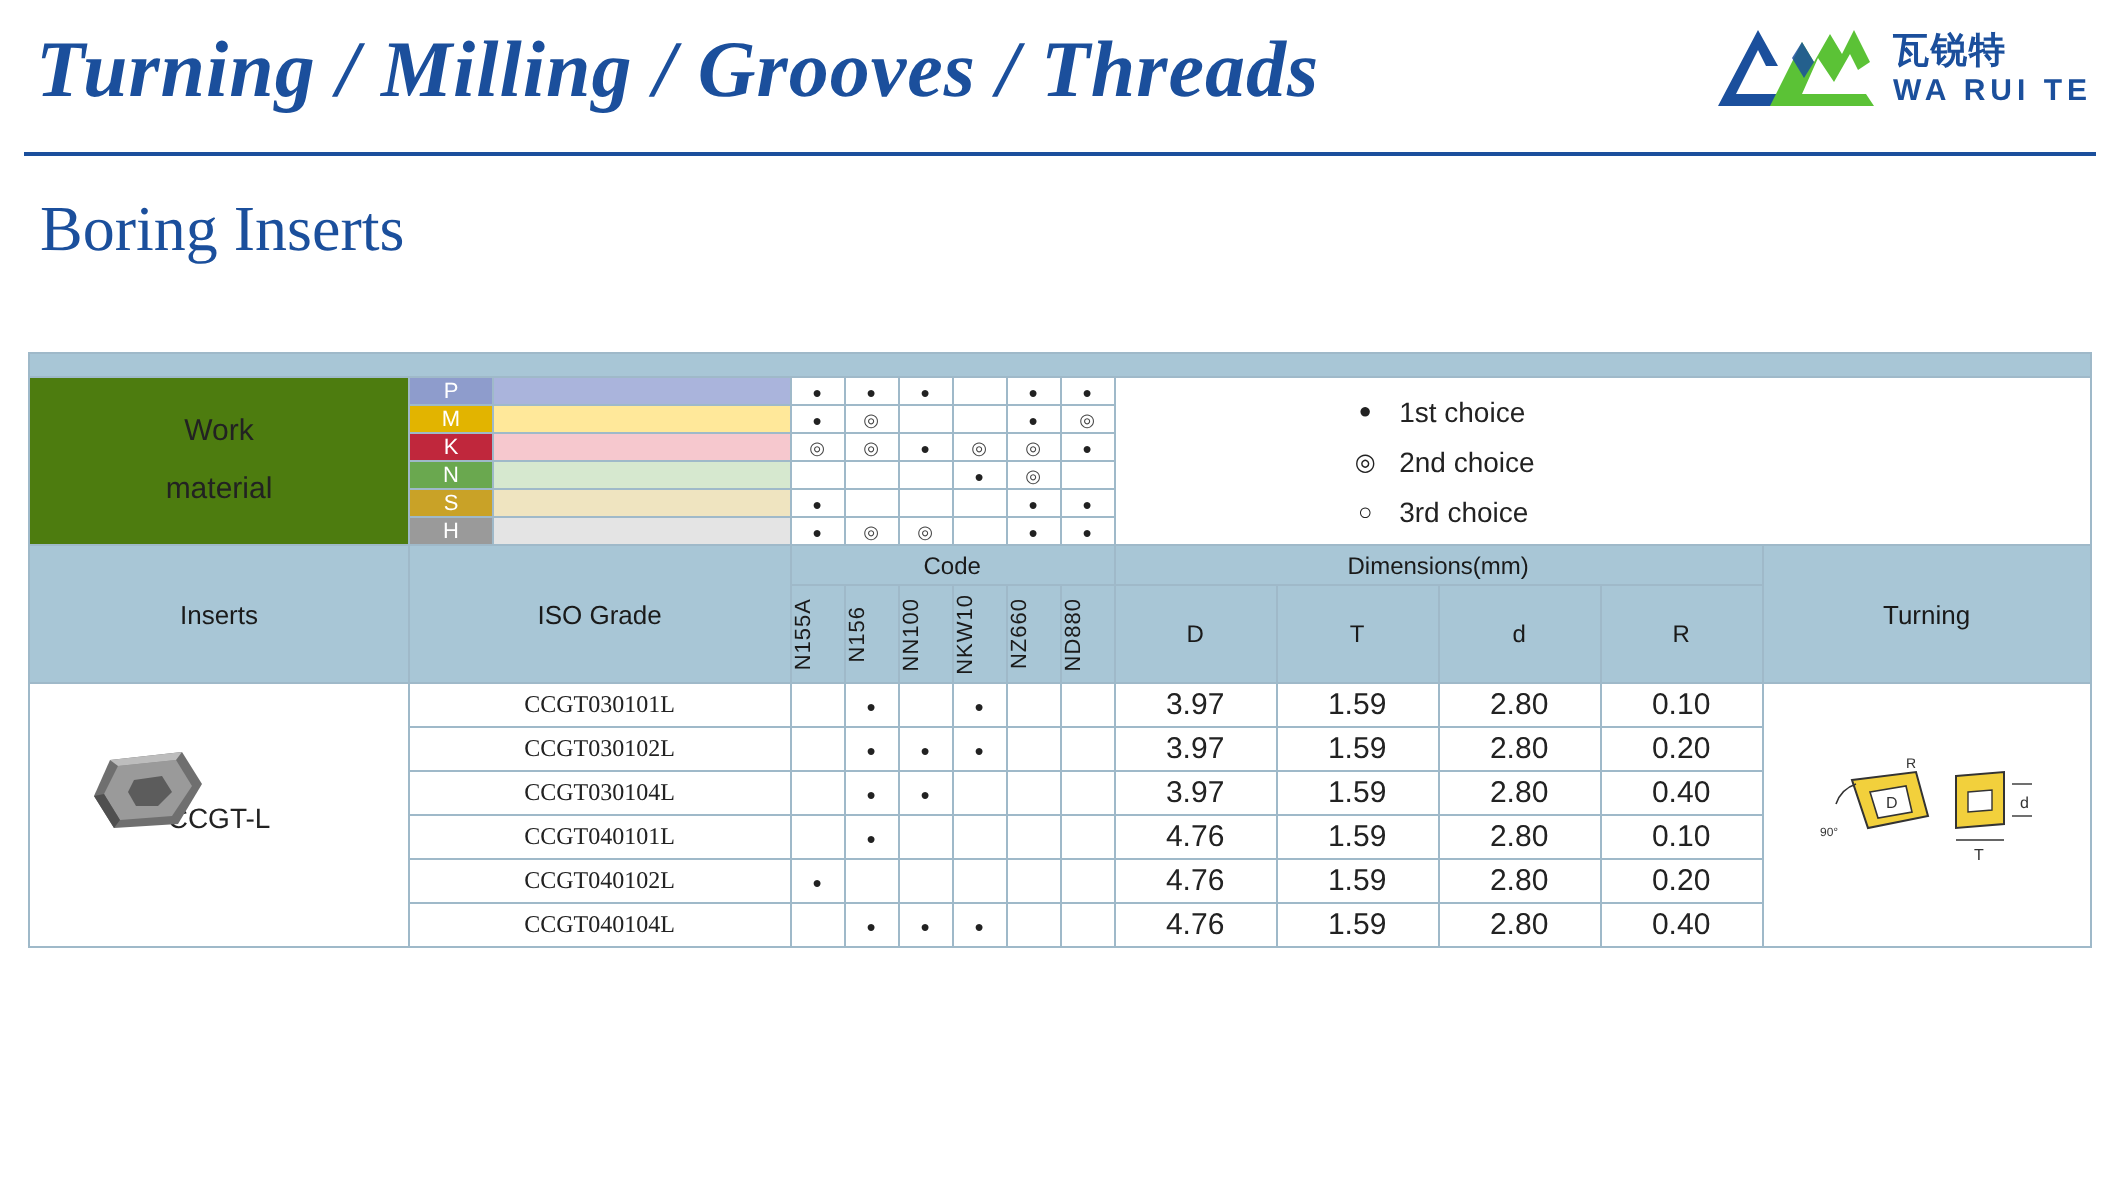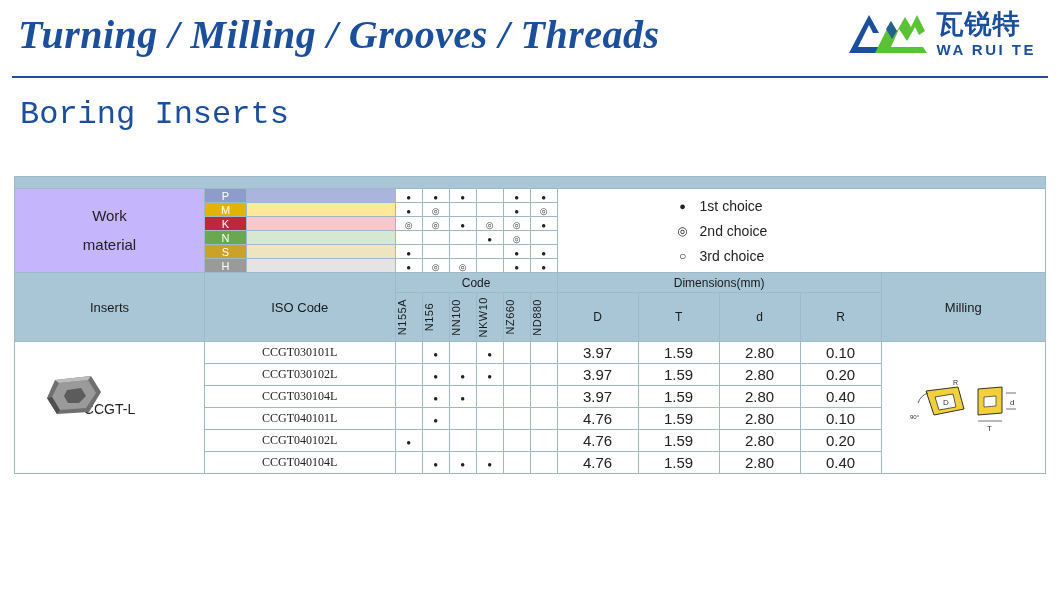--- a/index.html
+++ b/index.html
@@ -12,21 +12,21 @@
   }
   .page { position: relative; width: 1060px; height: 600px; background:#fff; }
 
   
   .header {
     position: relative;
     height: 68px;
     display: flex;
     align-items: center;
     justify-content: space-between;
-    padding: 0 18px 0 18px;
+    padding: 0 8px 0 18px;
   }
   .header-title {
     font-family: "Liberation Serif", serif;
     font-weight: bold;
     font-style: italic;
     font-size: 40px;
     color: #1b4f9c;
     letter-spacing: 0.5px;
     white-space: nowrap;
   }
@@ -36,33 +36,33 @@
     height: 2px; background: #1b4f9c;
   }
 
   
   .logo { display:flex; align-items:center; gap:6px; padding-right: 6px;}
   .logo-mark { position: relative; width: 86px; height: 50px; }
   .logo-mark svg { display:block; }
   .logo-text { display:flex; flex-direction:column; line-height:1; }
   .logo-cn {
     font-family: "Liberation Serif", serif;
-    font-weight: bold; font-size: 27px; color:#1b4f9c; letter-spacing: 1px;
+    font-weight: bold; font-size: 18px; color:#1b4f9c; letter-spacing: 1px;
   }
   .logo-en {
     font-family: "Liberation Sans", sans-serif;
     font-weight: bold; font-size: 15px; color:#1b4f9c; letter-spacing: 2.5px;
     margin-top: 4px;
   }
 
   
   .section-title {
     position: absolute;
     left: 20px; top: 96px;
-    font-family: Liberation Mono, monospace;
+    font-family: Liberation Serif, serif;
     font-size: 32px;
     color: #1b4f9c;
   }
 
   
   .table-wrap {
     position: absolute;
     left: 14px; top: 176px;
     width: 1032px;
   }
@@ -73,21 +73,21 @@
     color: #222;
   }
   table.main td, table.main th {
     border: 1px solid #9fb9c9;
     padding: 0;
     text-align: center;
     vertical-align: middle;
     font-weight: normal;
   }
   .bandtop { background: #a8c6d6; height: 12px; }
-  .wm-label { background:#c4b5fd; font-size: 15px; color:#222; line-height: 1.9; margin-left: 12px; }
+  .wm-label { background:#4d7c0f; font-size: 15px; color:#222; line-height: 1.9; margin-left: 12px; }
 
   
   .mat-letter { width: 42px; height: 14px; font-size: 11px; font-weight: bold; color:#fff; }
   .mat-bar { }
   .row-P .mat-letter { background: #8e9ccc; }
   .row-P .mat-bar { background: #aab4dc; }
   .row-M .mat-letter { background: #e2b400; }
   .row-M .mat-bar { background: #ffe89a; }
   .row-K .mat-letter { background: #c0273c; }
   .row-K .mat-bar { background: #f6c8ce; }
@@ -251,24 +251,24 @@
         <td class="gcell dot-1"></td>
         <td class="gcell dot-2"></td>
         <td class="gcell dot-2"></td>
         <td class="gcell"></td>
         <td class="gcell dot-1"></td>
         <td class="gcell dot-1"></td>
       </tr>
 
       <tr>
         <td class="hdr" rowspan="2" style="width:190px; height:57px;">Inserts</td>
-        <td class="hdr" rowspan="2" colspan="3" style="width:164px;">ISO Code</td>
+        <td class="hdr" rowspan="2" colspan="3" style="width:164px;">ISO Grade</td>
         <td class="hdr-sm" colspan="6" style="height:20px;">Code</td>
         <td class="hdr-sm" colspan="4">Dimensions(mm)</td>
-        <td class="hdr" rowspan="2" colspan="6" style="width:135px;">Milling</td>
+        <td class="hdr" rowspan="2" colspan="6" style="width:135px;">Turning</td>
       </tr>
       <tr>
         <td class="hdr-sm" style="width:27px;">
               <div class="vert">N155A</div>
             </td>
         <td class="hdr-sm" style="width:27px;">
               <div class="vert">N156</div>
             </td>
         <td class="hdr-sm" style="width:27px;">
               <div class="vert">NN100</div>

